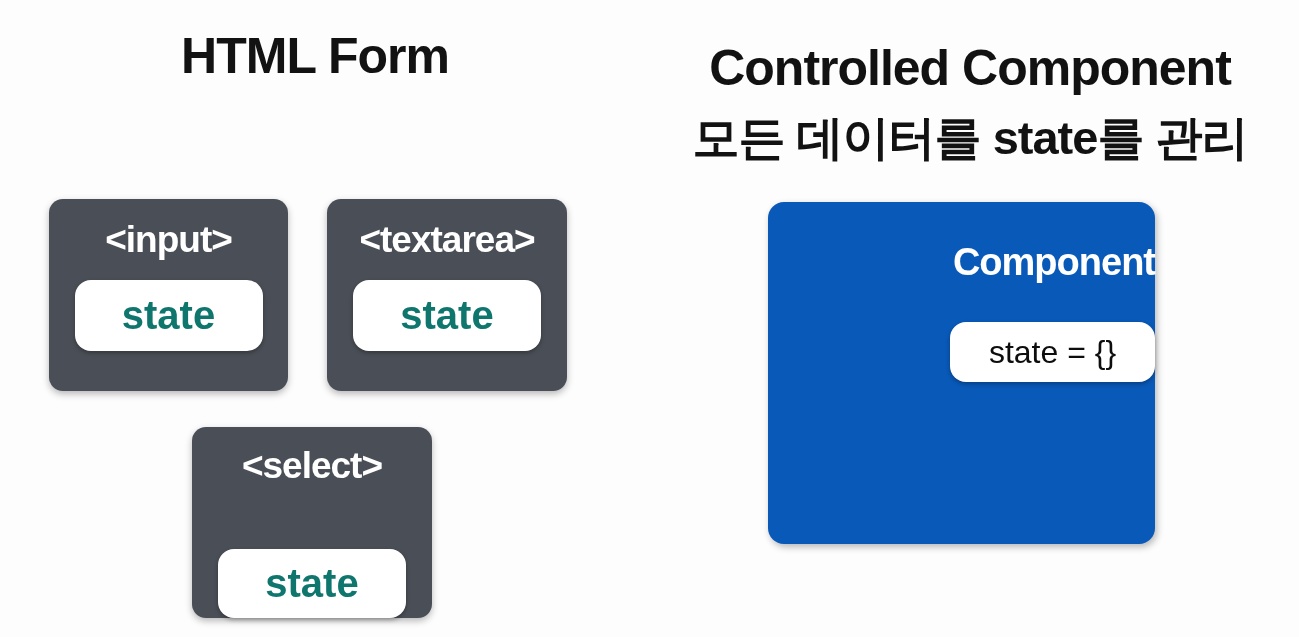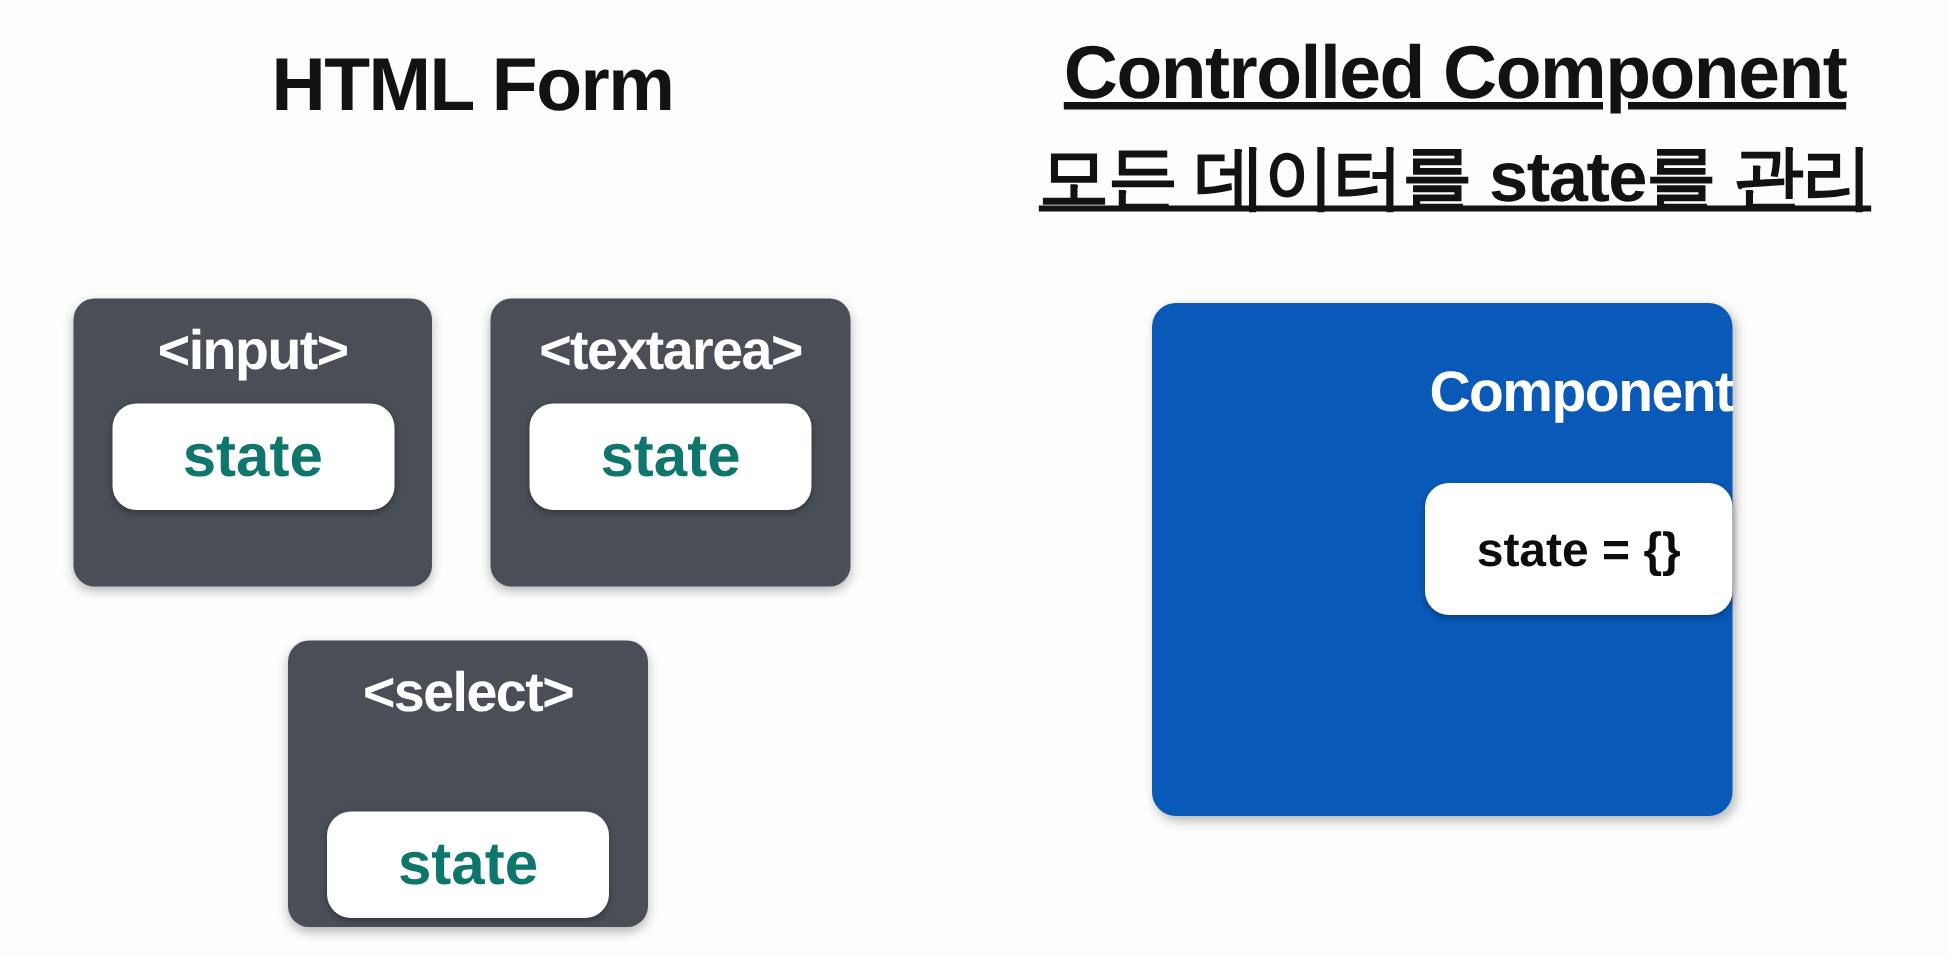--- a/index.html
+++ b/index.html
@@ -14,21 +14,21 @@
     height: 637px;
     background: #fdfdfd;
     overflow: hidden;
   }
   .col-header {
     position: absolute;
     text-align: center;
     color: #121212;
   }
   .col-header.left  { left: 20px;  top: 28px; width: 590px; }
-  .col-header.right { left: 660px; top: 20px; width: 620px; text-decoration: underline; }
+  .col-header.right { left: 660px; top: 40px; width: 620px; }
   .col-title {
     font-size: 50px;
     font-weight: bold;
     line-height: 1.15;
     letter-spacing: -1px;
     white-space: nowrap;
   }
   .col-subtitle {
     margin-top: 14px;
     font-size: 47px;
@@ -40,21 +40,21 @@
   .gray-box {
     position: absolute;
     background: #4a4e56;
     border-radius: 14px;
     box-shadow: 0 3px 7px rgba(0,0,0,0.28);
     display: flex;
     flex-direction: column;
     align-items: center;
   }
   .gray-box .tag-label {
-    height: 70px;
+    height: 81px;
     display: flex;
     align-items: center;
     justify-content: center;
     color: #ffffff;
     font-size: 37px;
     font-weight: bold;
     letter-spacing: -1px;
     white-space: nowrap;
   }
   .state-pill {
@@ -92,30 +92,30 @@
     display: flex;
     align-items: center;
     justify-content: center;
     color: #ffffff;
     font-size: 38px;
     font-weight: bold;
     letter-spacing: -1px;
   }
   .blue-pill {
     width: 205px;
-    height: 88px;
+    height: 60px;
     background: #ffffff;
     border-radius: 16px;
     box-shadow: 0 2px 4px rgba(0,0,0,0.30);
     display: flex;
     align-items: center;
     justify-content: center;
     color: #0d0d0d;
     font-size: 32px;
-    font-weight: bold;
+    font-weight: normal;
     white-space: nowrap;
   }
   .blue-pill + .blue-pill { margin-top: 33px; }
 </style>
 </head>
 <body>
 
 <div class="canvas">
 
   <div class="col-header left">

